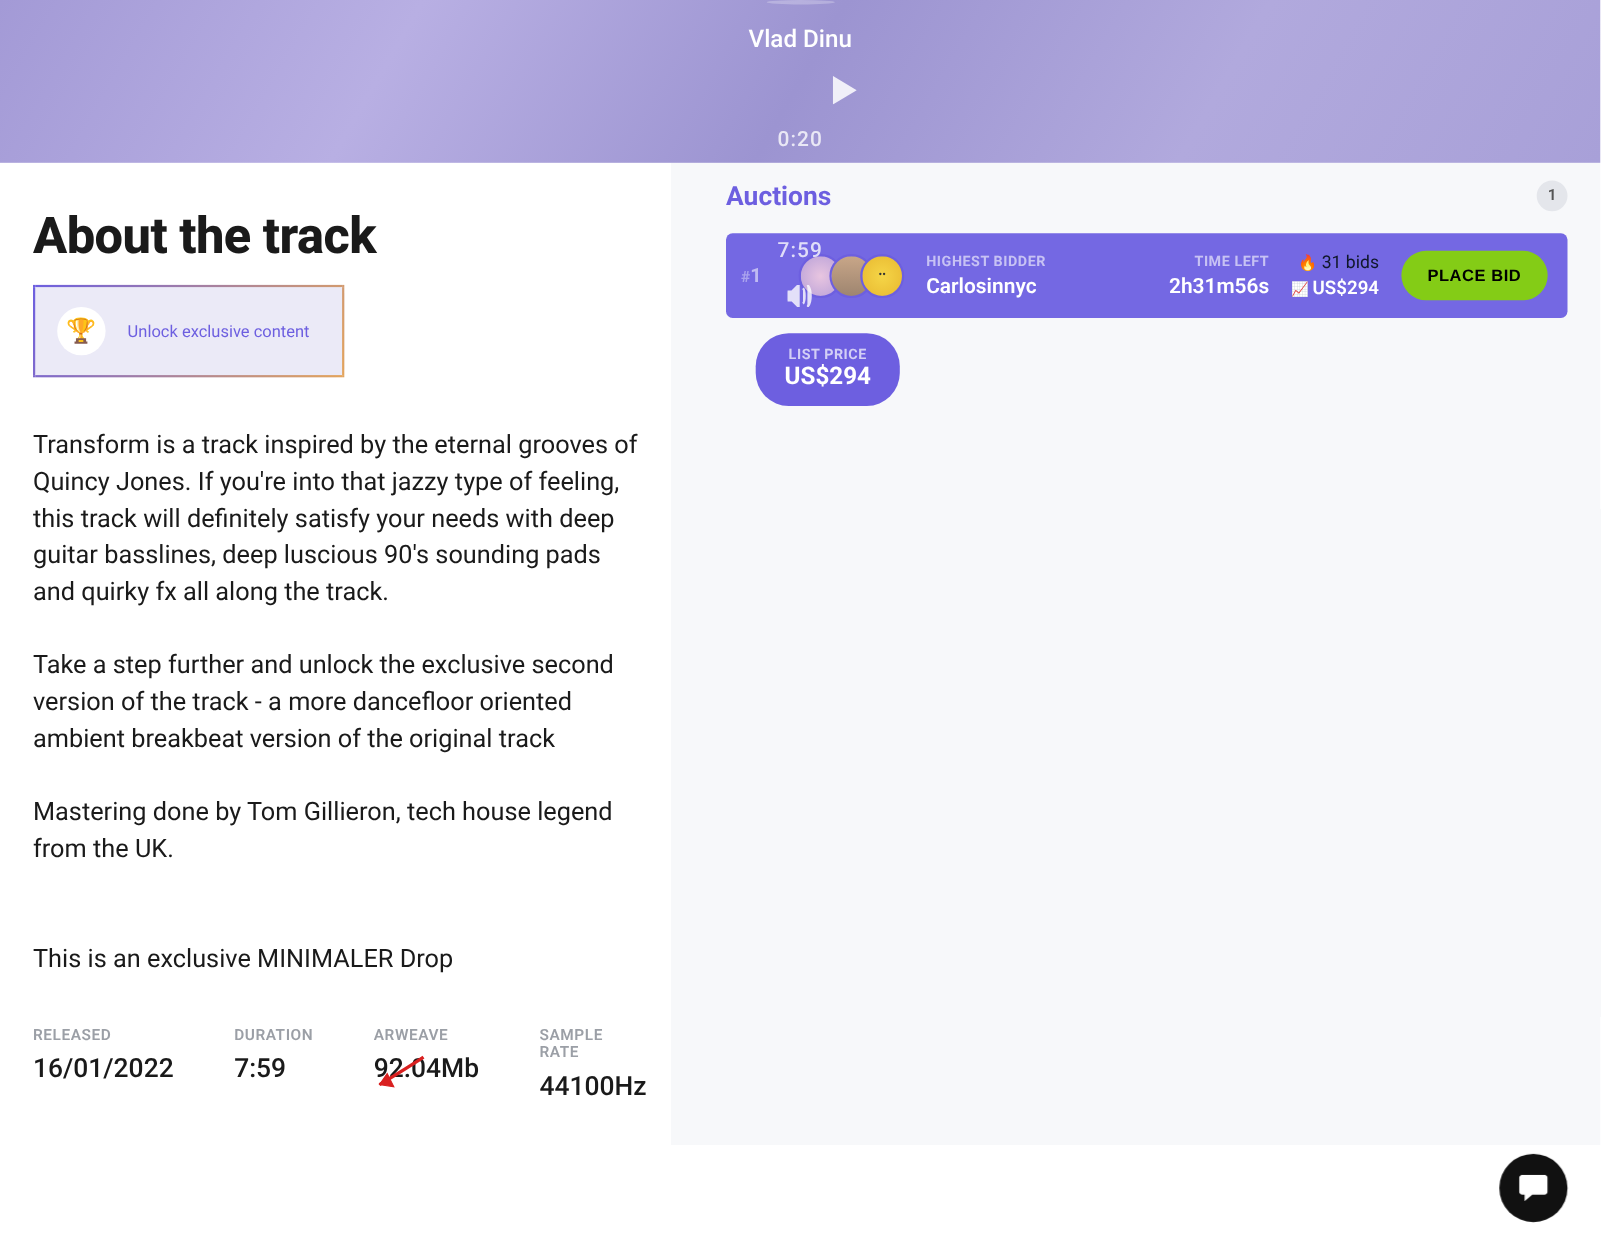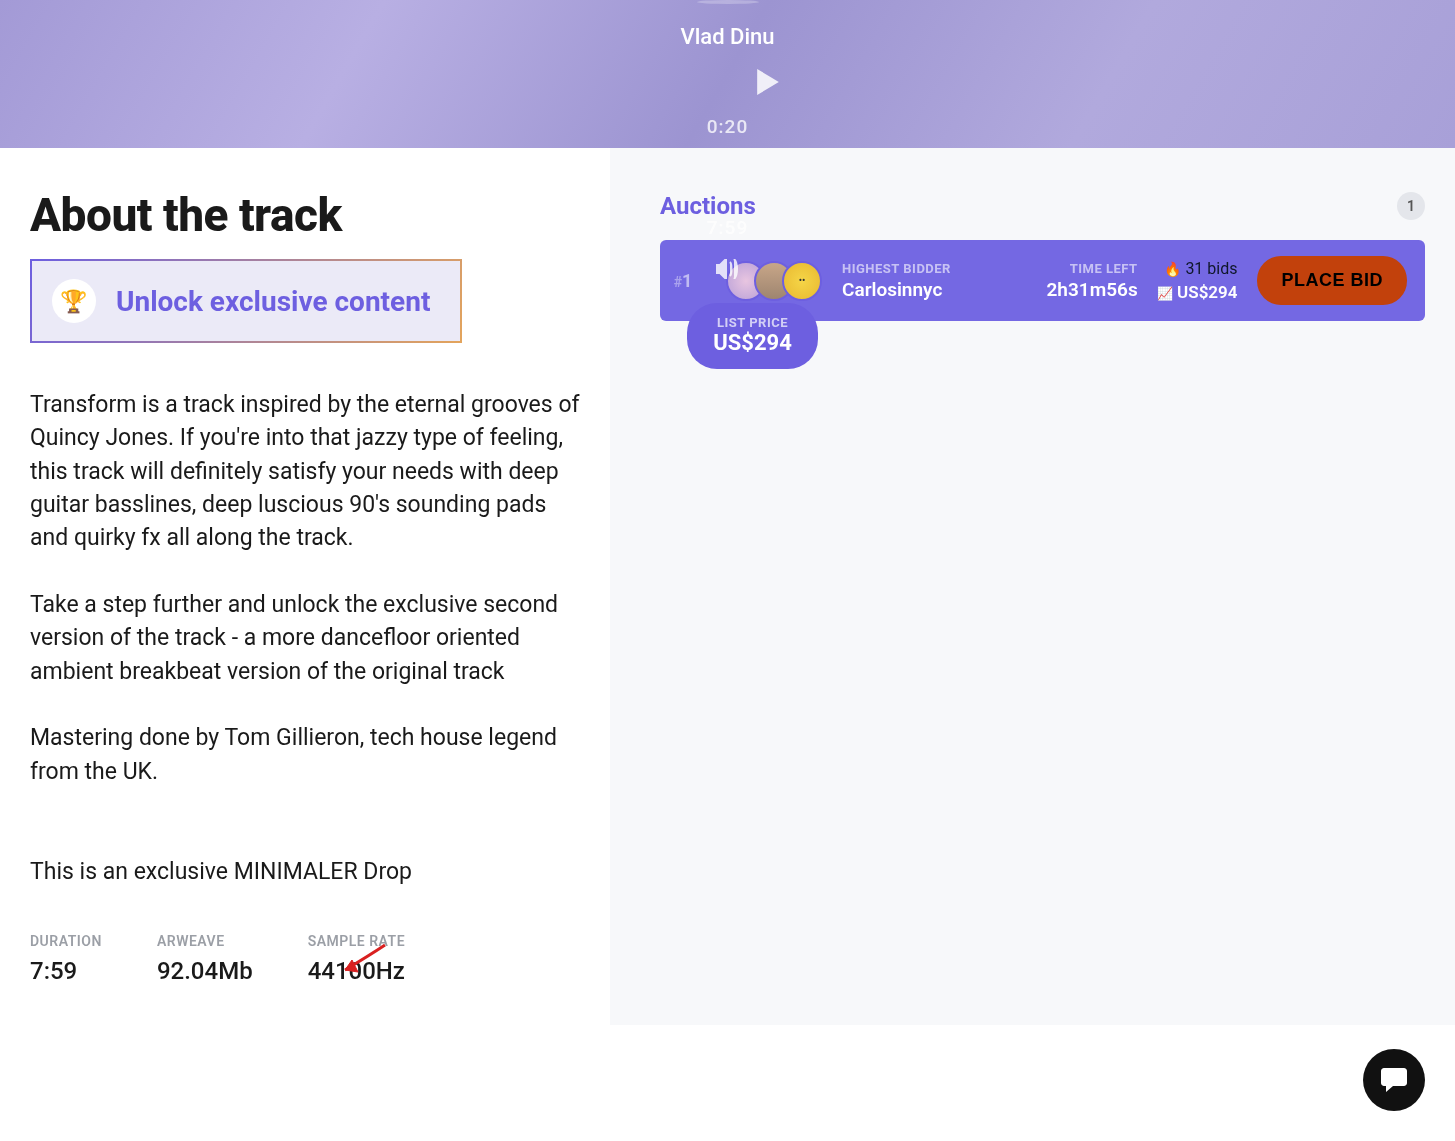--- a/index.html
+++ b/index.html
@@ -16,27 +16,27 @@
 .waveform { flex:1; height:42px; display:flex; align-items:center; gap:4px; margin:0 15px; }
 .waveform span { flex:1; background:#fff; border-radius:1px; opacity:.8; }
 .vol svg { fill:#fff; opacity:.8; }
 .price-pill { background:#6d5fe0; border-radius:30px; padding:12px 26px 14px; text-align:center; margin-left:50px; }
 .price-pill .lab { color:rgba(255,255,255,.7); font-size:13px; font-weight:700; letter-spacing:.5px; }
 .price-pill .val { color:#fff; font-size:22px; font-weight:700; }
 
 
 .split { display:flex; }
 .left { width:610px; padding:40px 30px 40px 30px; }
-.right { flex:1; background:#f7f8fa; padding:44px 30px 40px 50px; }
+.right { flex:1; background:#f7f8fa; padding:16px 30px 40px 50px; }
 
 .left h1 { font-size:46px; font-weight:800; letter-spacing:-.5px; margin-bottom:17px; }
 
 .unlock { display:inline-flex; align-items:center; gap:20px; padding:18px 30px 18px 20px; border:2px solid; border-image: linear-gradient(120deg,#6d5fe0 0%, #e3a45c 100%) 1; border-radius:8px; background:#ebeaf7; margin-bottom:45px; }
 .unlock .icon-c { width:44px; height:44px; border-radius:50%; background:#fff; display:flex; align-items:center; justify-content:center; font-size:22px; }
-.unlock .txt { color:#6d5fe0; font-size:28px; font-weight:700; }
+.unlock .txt { color:#6d5fe0; font-size:15px; font-weight:400; }
 
 .desc { font-size:23px; line-height:1.45; color:#1a1a1a; white-space:pre-wrap; }
 
 .meta { display:flex; gap:55px; margin-top:45px; }
 .meta .m-lab { color:#9b9fa6; font-size:14px; font-weight:600; letter-spacing:.5px; }
 .meta .m-val { font-size:24px; font-weight:500; margin-top:8px; }
 
 .arweave-btn { display:inline-flex; align-items:center; gap:10px; margin-top:40px; padding:10px 22px; border:1px solid #dce0e6; border-radius:28px; background:#fff; color:#8d9298; font-size:14px; font-weight:700; letter-spacing:.5px; cursor:pointer; }
 .arweave-btn .ic { width:18px; height:18px; border:1.5px solid #8d9298; border-radius:50%; position:relative; }
 .arweave-btn .ic::after { content:""; position:absolute; top:3px; left:3px; right:3px; bottom:3px; border:1px dashed #8d9298; border-radius:50%; }
@@ -58,21 +58,21 @@
 .b3::after { content:"••"; position:absolute; inset:0; display:flex; align-items:center; justify-content:center; color:#333; font-size:10px; }
 .auc-text .lab { color:rgba(255,255,255,.6); font-size:13px; font-weight:700; letter-spacing:.5px; }
 .auc-text .val { color:#fff; font-size:19px; font-weight:600; margin-top:2px; }
 .auc-text.r { text-align:right; }
 .spacer { flex:1; }
 .bidinfo { text-align:right; }
 .bidinfo .b1r { color:#0f172a; font-size:16px; font-weight:400; }
 .bidinfo .b1r::before { content:"🔥 "; font-size:14px; }
 .bidinfo .b2r { color:#fff; font-size:17px; font-weight:600; margin-top:4px; }
 .bidinfo .b2r::before { content:"📈 "; font-size:13px; }
-.place-bid { background:#c2410c; border:none; border-radius:24px; padding:14px 24px; font-size:18px; font-weight:800; letter-spacing:.5px; cursor:pointer; }
+.place-bid { background:#84cc16; border:none; border-radius:24px; padding:14px 24px; font-size:15px; font-weight:800; letter-spacing:.5px; cursor:pointer; }
 
 
 .arrow { position:absolute; width:60px; height:40px; pointer-events:none; }
 .arrow svg { stroke:#d92020; fill:#d92020; }
 
 
 .chat-fab { position:fixed; right:30px; bottom:30px; width:62px; height:62px; border-radius:50%; background:#111; display:flex; align-items:center; justify-content:center; cursor:pointer; }
 .chat-fab svg { fill:#fff; }
 </style>
 </head>
@@ -210,20 +210,24 @@
 
 Take a step further and unlock the exclusive second version of the track - a more dancefloor oriented ambient breakbeat version of the original track
 
 Mastering done by Tom Gillieron, tech house legend from the UK.
 
 
 This is an exclusive MINIMALER Drop</div>
 
     <div class="meta">
       <div>
+        <div class="m-lab">RELEASED</div>
+        <div class="m-val">16/01/2022</div>
+      </div>
+      <div>
         <div class="m-lab">DURATION</div>
         <div class="m-val">7:59</div>
       </div>
       <div>
         <div class="m-lab">ARWEAVE</div>
         <div class="m-val">92.04Mb</div>
       </div>
       <div>
         <div class="m-lab">SAMPLE RATE</div>
         <div class="m-val">44100Hz</div>

